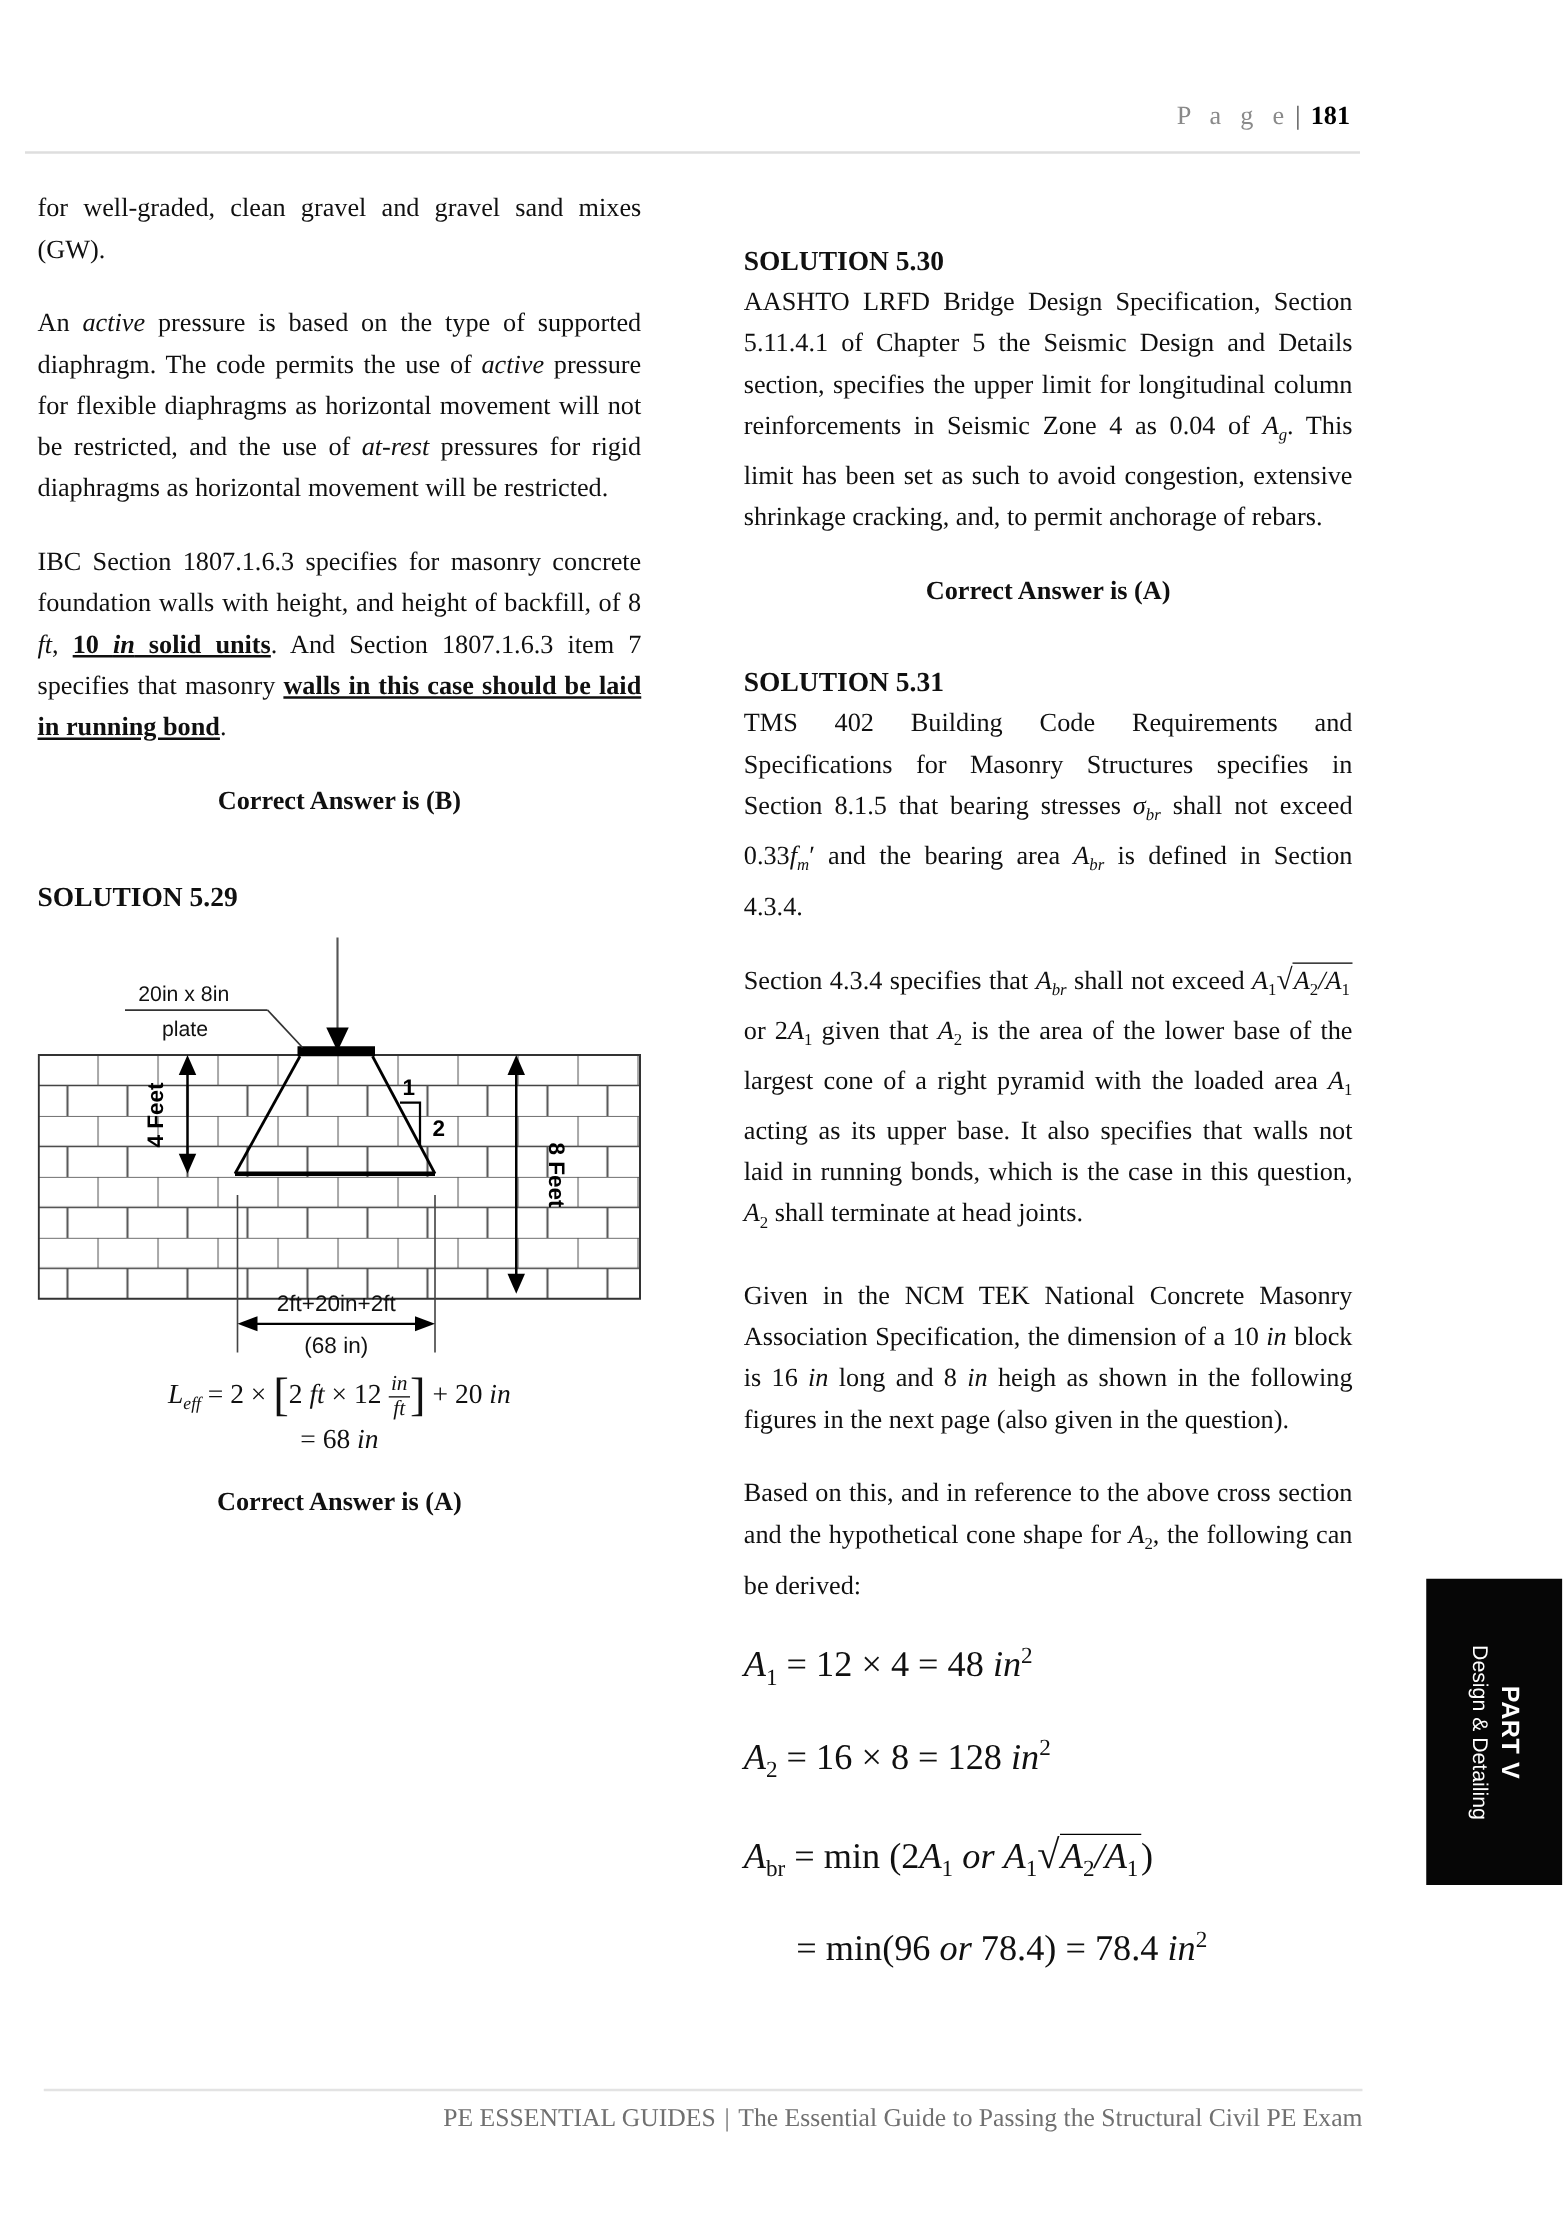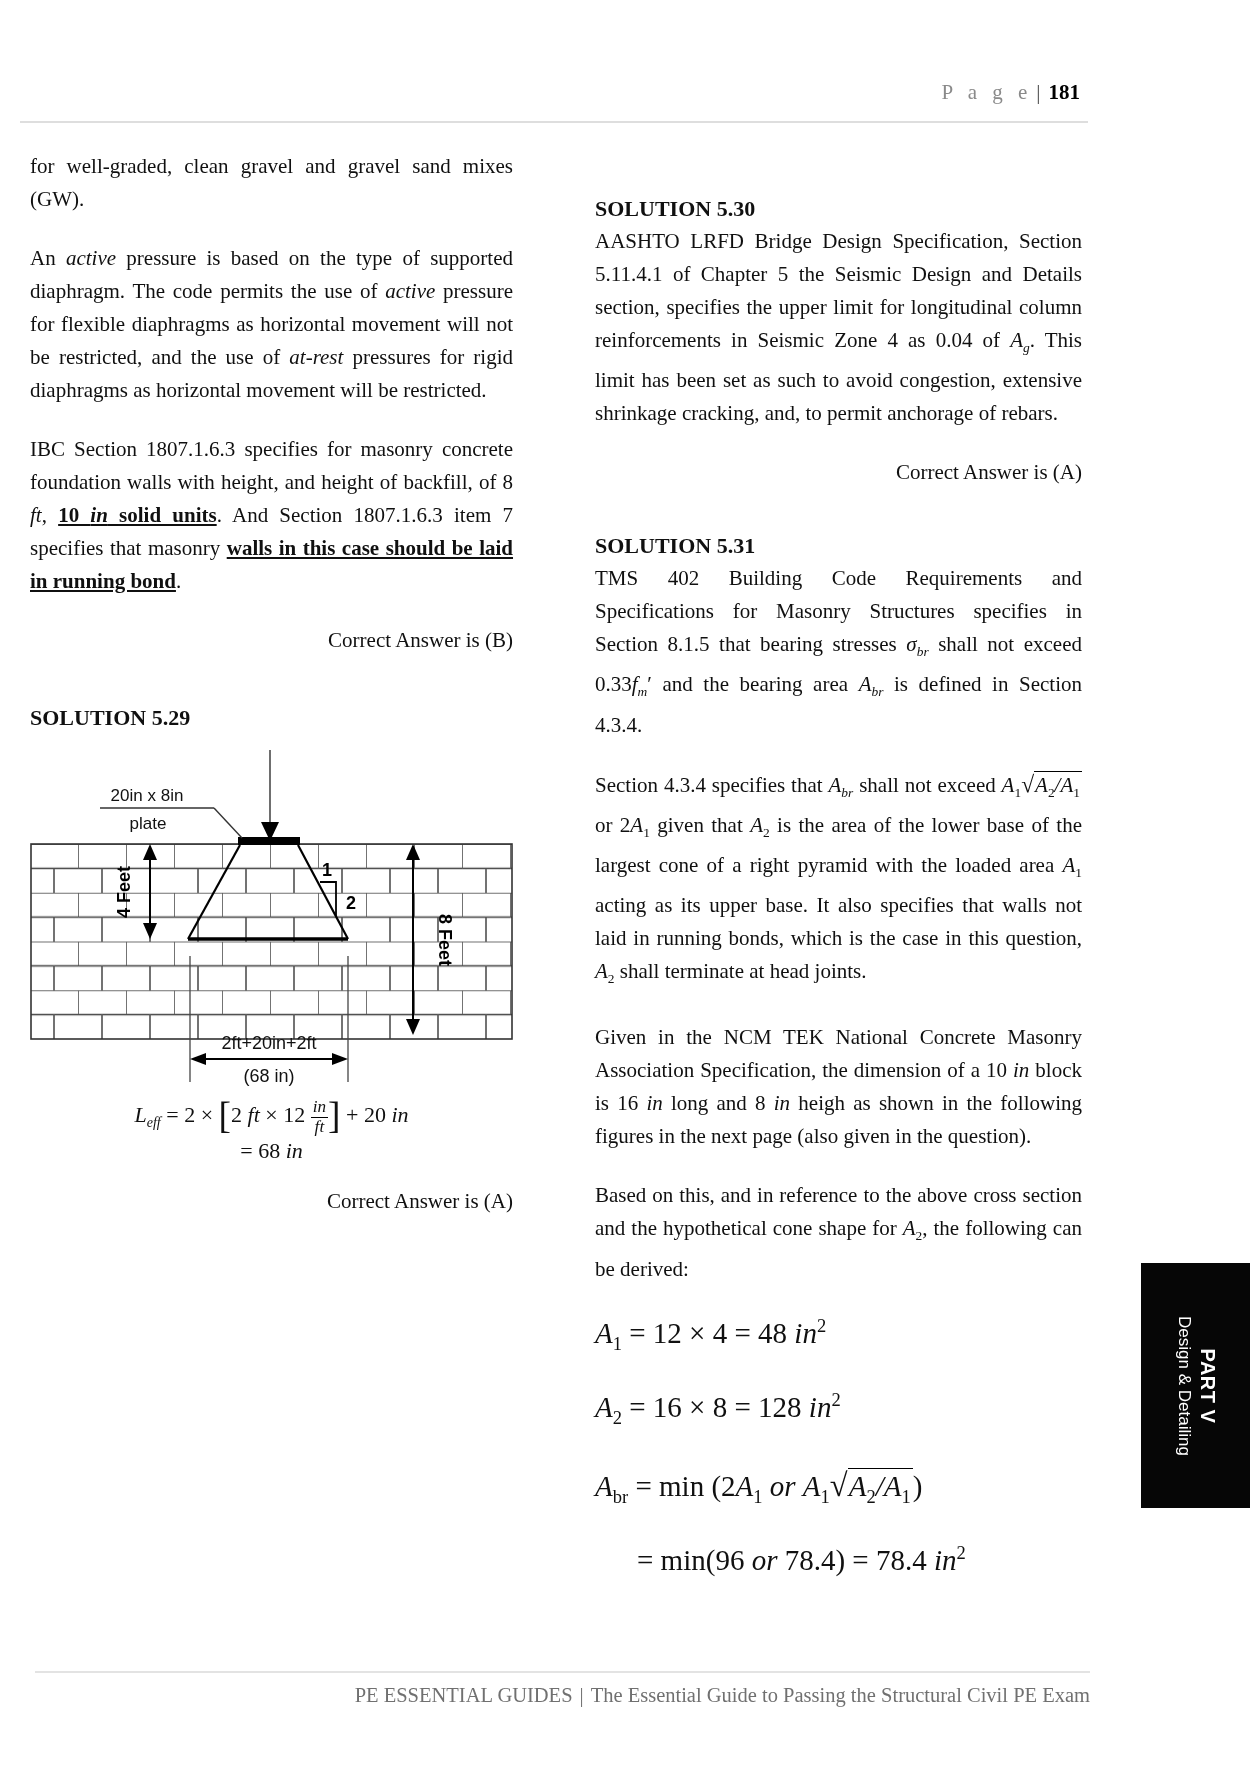--- a/index.html
+++ b/index.html
@@ -13,21 +13,21 @@
   .page-num{font-weight:bold;color:#000;}
   .rule{position:absolute;background:#dedede;height:2px;}
   .rule-top{left:20px;top:121px;width:1068px;}
   .rule-bottom{left:35px;top:1671px;width:1055px;background:#e3e3e3;}
 
   
   .col{position:absolute;text-align:justify;font-size:21px;line-height:33px;}
   .col-left{left:30px;top:150px;width:483px;}
   .col-right{left:595px;top:172px;width:487px;margin-top:20px;}
   p.para{margin:0 0 26px 0;}
-  .answer{font-weight:normal;margin:14px 0 0 0;text-align:right;}
+  .answer{font-weight:bold;margin:14px 0 0 0;text-align:center;}
   .sol-head{font-weight:bold;font-size:22px;margin:44px 0 0 0;text-align:left;}
   .sol-head.first{margin-top:0;}
   .after-answer{margin-top:40px;}
   .u{text-decoration:underline;}
   i{}
   sub{font-size:64%;}
   sup{font-size:64%;}
 
   
   .fig{margin:10px 0 6px 0;text-decoration:underline;}

